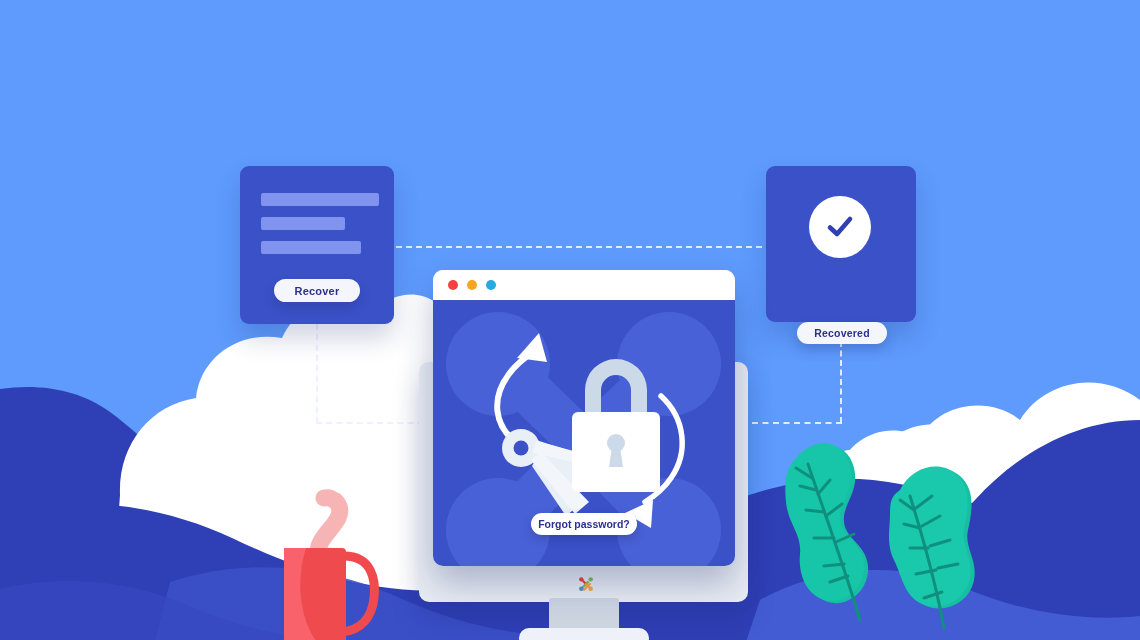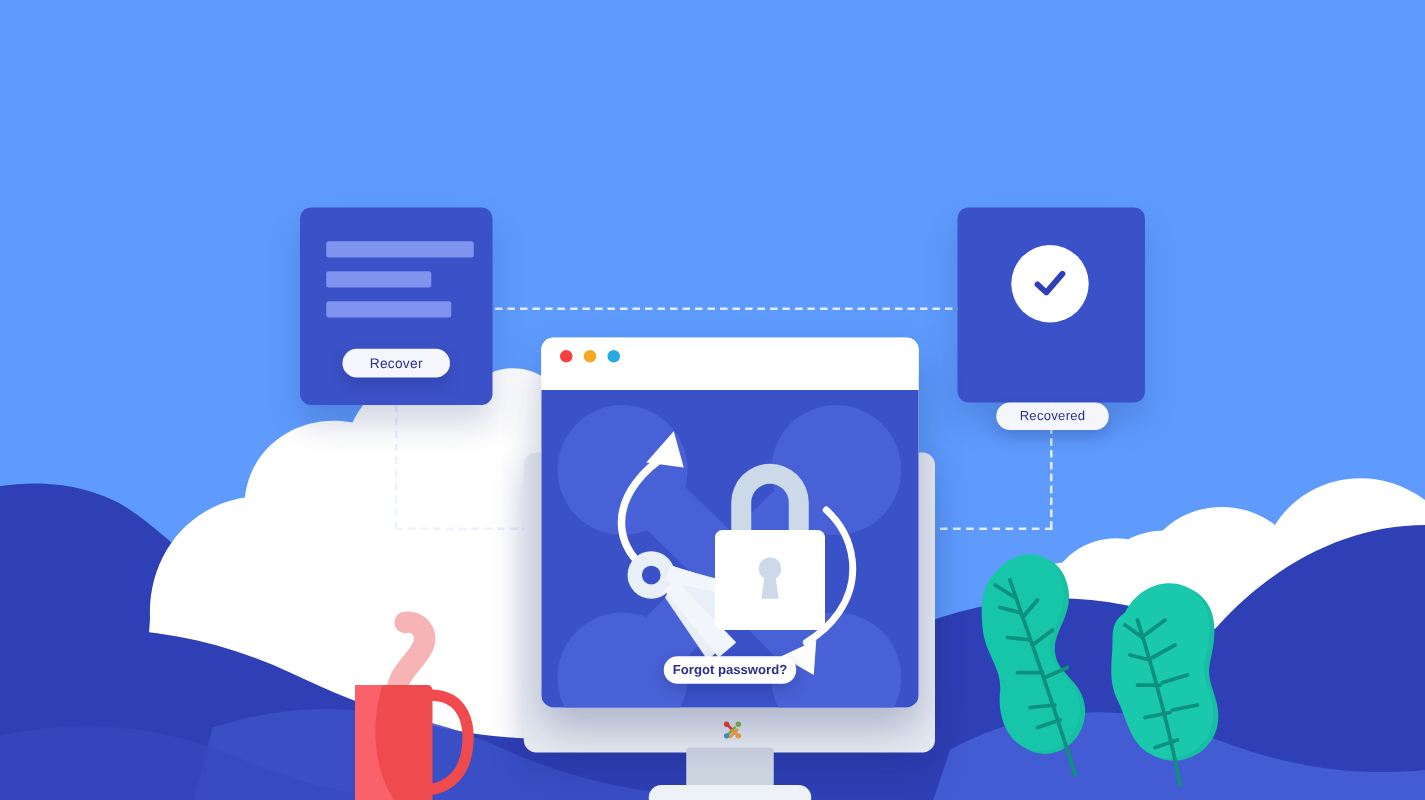--- a/index.html
+++ b/index.html
@@ -45,21 +45,21 @@
     background:#7f93ef;
   }
   .pill{
     position:absolute;
     background:#f4f6fb;
     border-radius:40px;
     display:flex;
     align-items:center;
     justify-content:center;
     color:#2c2f8f;
-    font-weight:normal;
+    font-weight:bold;
     letter-spacing:.2px;
     box-shadow:0 6px 12px rgba(23,35,99,.22);
     white-space:nowrap;
   }
   .check-circle{
     position:absolute;
     border-radius:50%;
     background:#ffffff;
     display:flex;
     align-items:center;
@@ -194,21 +194,21 @@
     </g>
   </svg>
 
   <div class="browser" style="left:433px; top:270px; width:302px; height:296px;">
     <div class="browser-bar" style="height:30px;">
       <span class="dot" style="background:#f5413f; margin-left:15px;"></span>
       <span class="dot" style="background:#f6a623; margin-left:9px;"></span>
       <span class="dot" style="background:#29a9e1; margin-left:9px;"></span>
     </div>
 
-    <div class="browser-screen" style="top:42px; height:266px;">
+    <div class="browser-screen" style="top:30px; height:266px;">
 
       <svg width="302" height="266" viewBox="0 0 302 266" style="position:absolute;left:0;top:0;opacity:1;">
         <g fill="#4961d6">
           <circle cx="65" cy="64" r="52"></circle>
           <circle cx="236" cy="64" r="52"></circle>
           <circle cx="65" cy="230" r="52"></circle>
           <circle cx="236" cy="230" r="52"></circle>
         </g>
         <g stroke="#4961d6" stroke-width="46" stroke-linecap="round" fill="none">
           <path d="M 72 68 L 155 148"></path>

